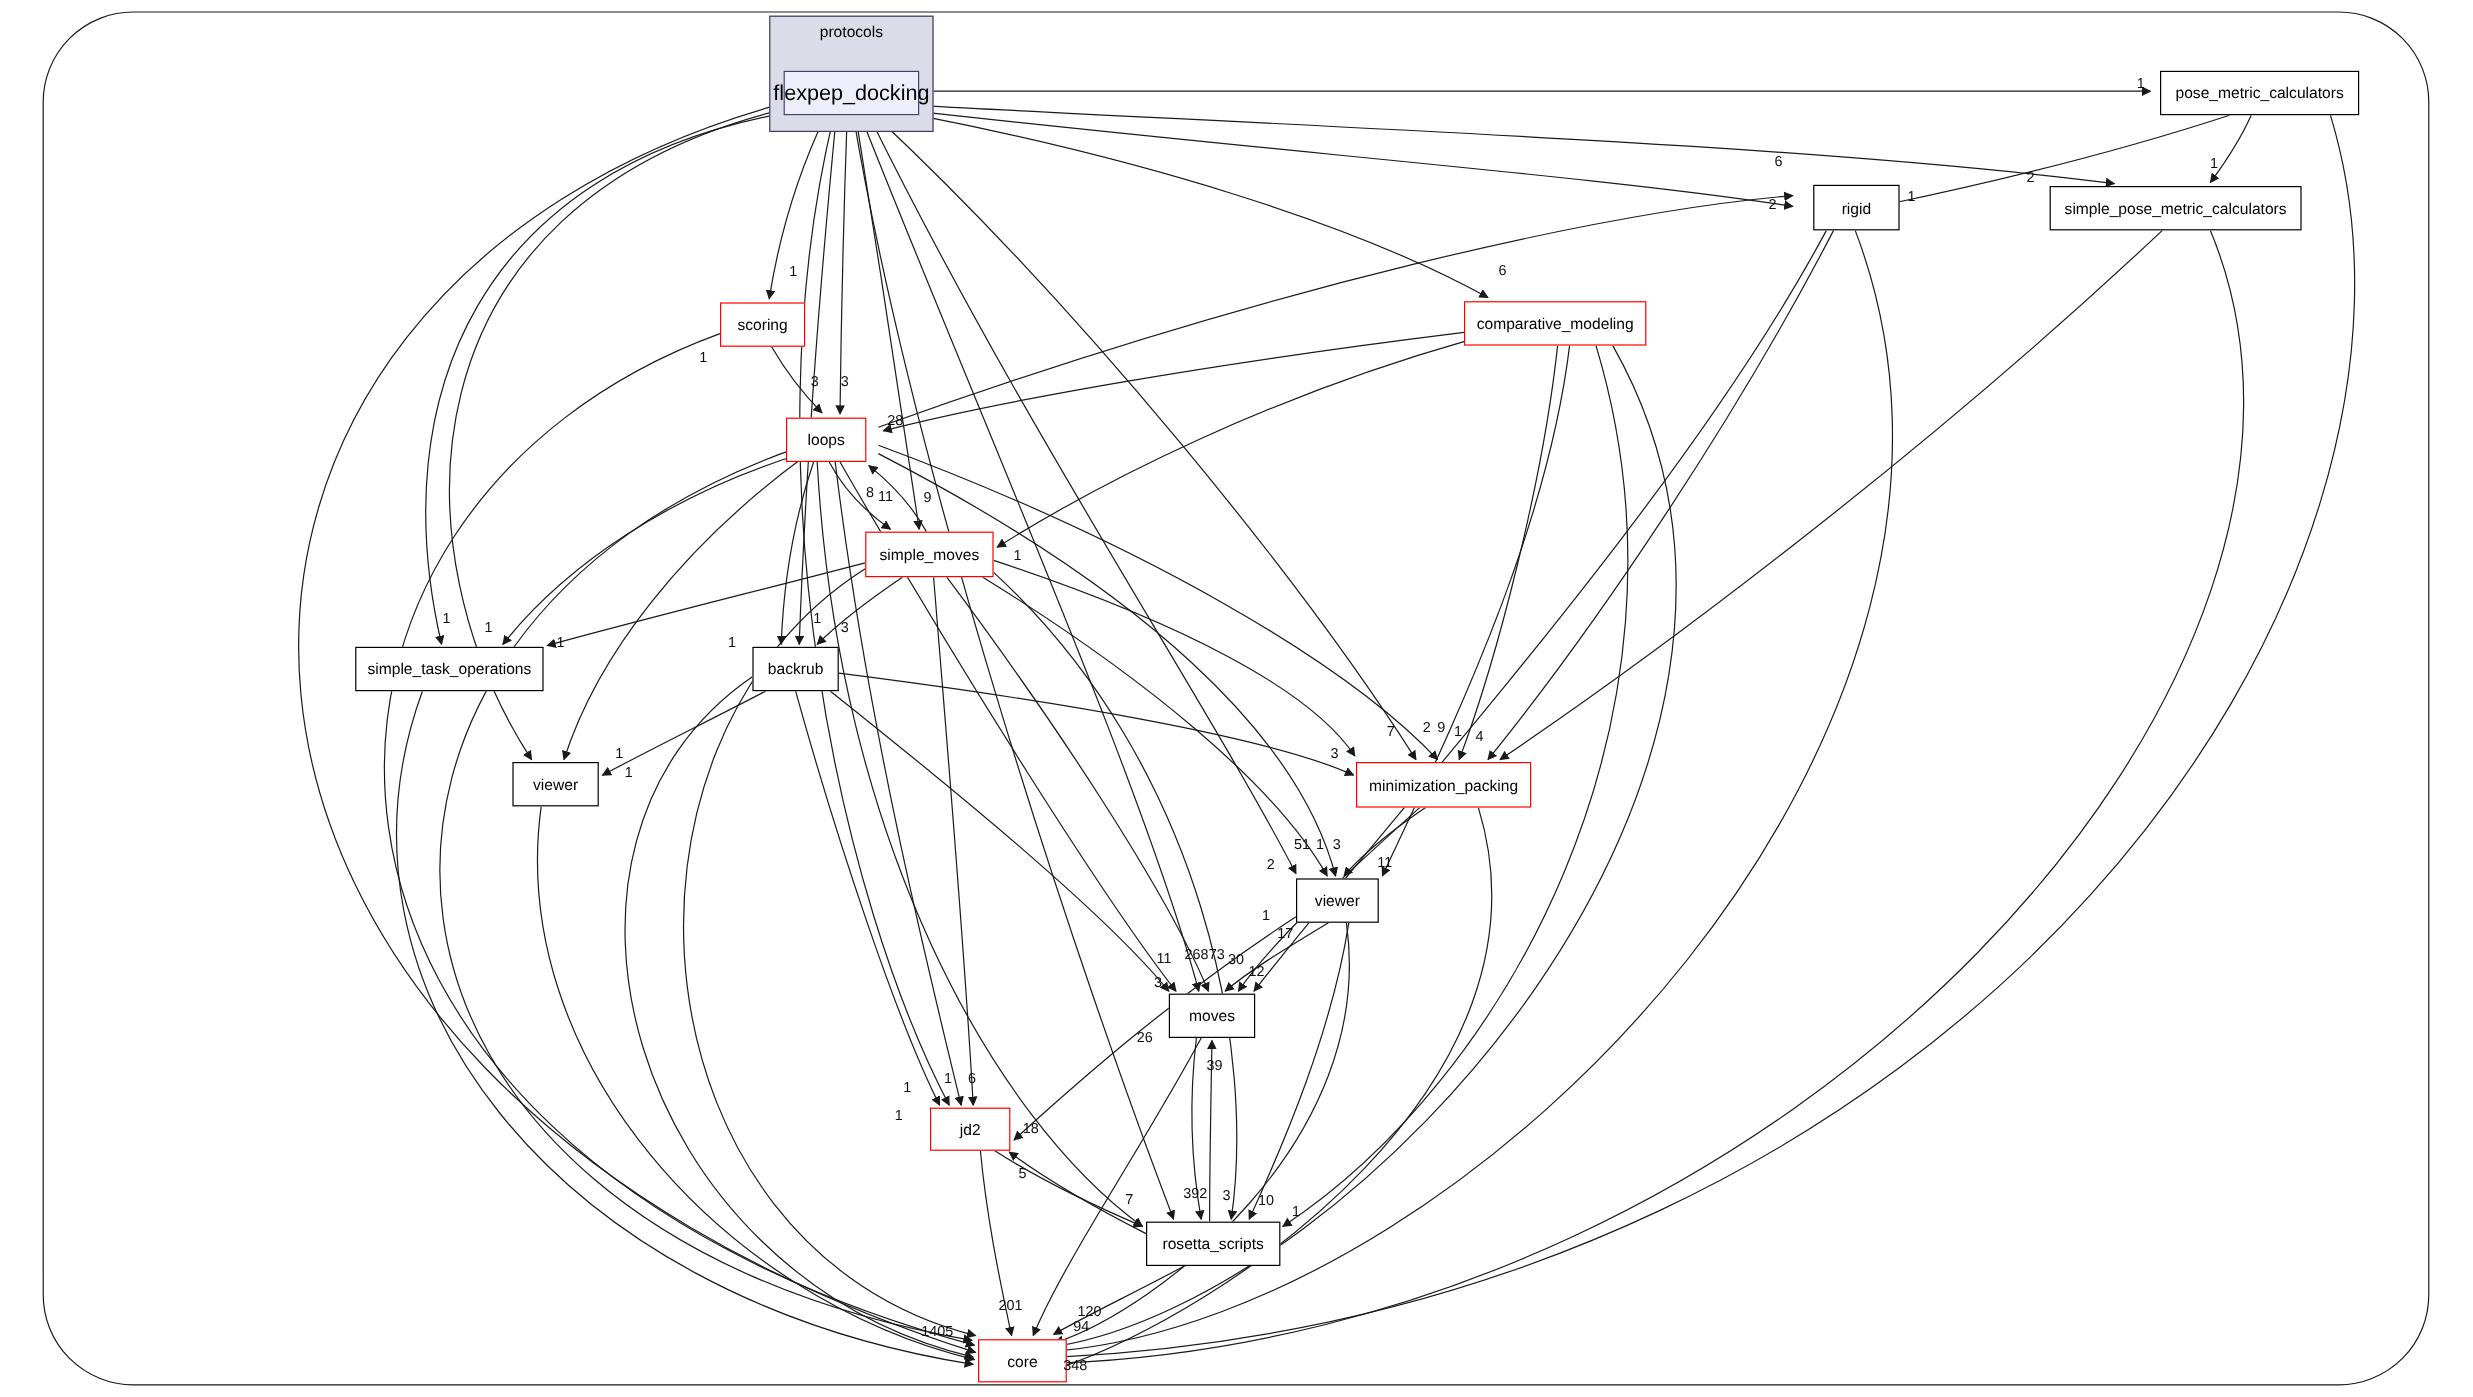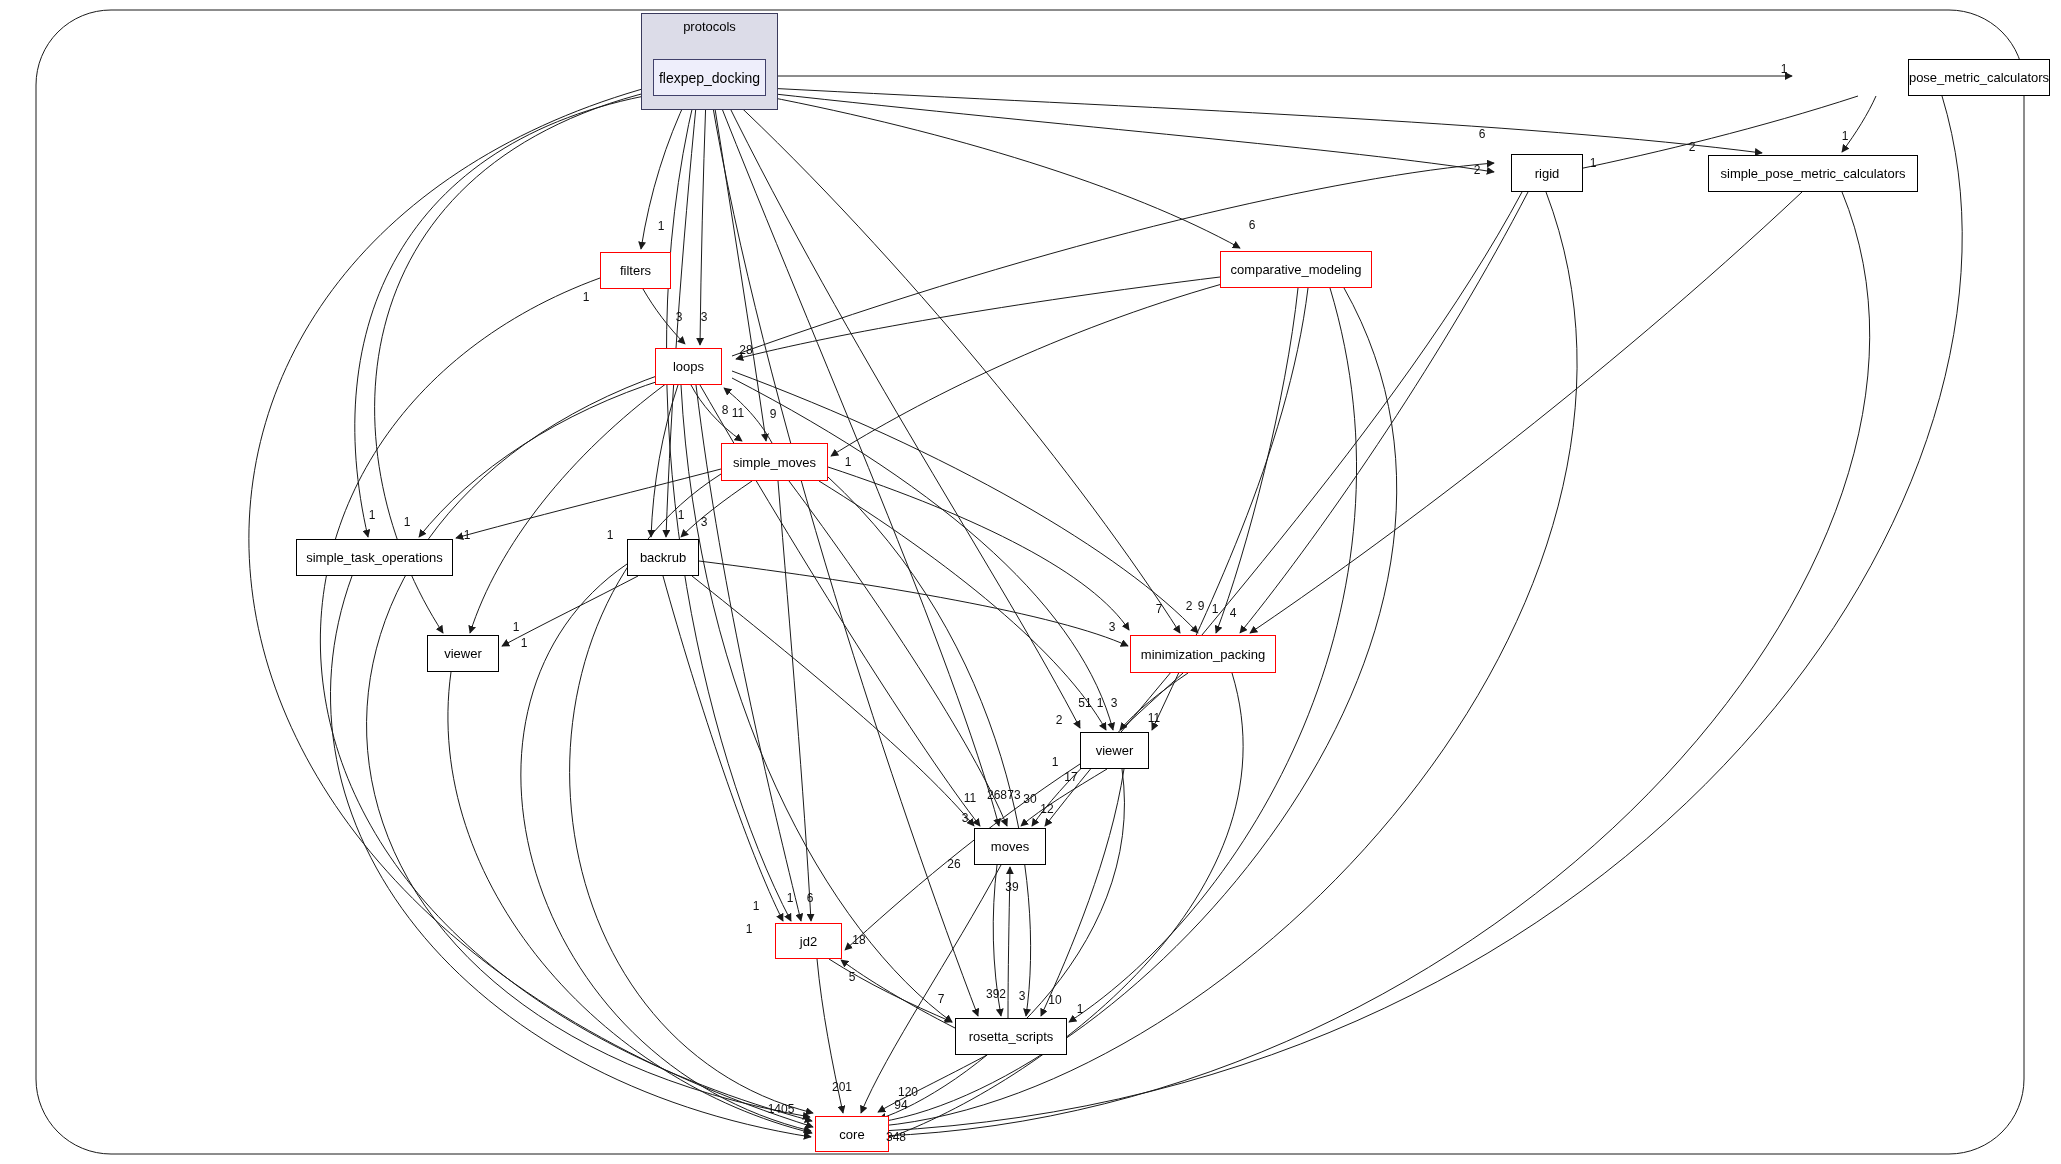--- a/index.html
+++ b/index.html
@@ -21,21 +21,21 @@
   #cluster{
     position:absolute;left:641px;top:13px;width:137px;height:97px;
     background:#dcdce8;border:1px solid #3a3a5c;z-index:2;box-sizing:border-box;cursor:pointer;
   }
   #cluster .cluster-label{
     position:absolute;top:5px;left:0;right:0;text-align:center;font-size:13px;color:#000;
   }
   #flexpep{
     position:absolute;left:653px;top:59px;width:113px;height:37px;
     background:#eeeefb;border:1px solid #41416b;display:flex;align-items:center;justify-content:center;
-    font-size:14px;color:#000;z-index:3;box-sizing:border-box;cursor:pointer;white-space:nowrap;
+    font-size:18px;color:#000;z-index:3;box-sizing:border-box;cursor:pointer;white-space:nowrap;
   }
 </style>
 </head>
 <body>
 
 <div id="canvas">
 
   <svg id="edges" width="2061" height="1164" viewBox="0 0 2061 1164" xmlns="http://www.w3.org/2000/svg">
     <defs>
       <marker id="arrowhead" viewBox="0 0 10 10" refX="9" refY="5" markerWidth="8" markerHeight="8" orient="auto-start-reverse">
@@ -118,25 +118,25 @@
       <path d="M1232,673 C1302,902 1024,1092 880,1141" fill="none" stroke="#1a1a1a" stroke-width="1" marker-end="url(#arrowhead)"></path>
       <path d="M1122,769 C1148,952 962,1092 879,1119" fill="none" stroke="#1a1a1a" stroke-width="1" marker-end="url(#arrowhead)"></path>
     </svg>
 
   <div id="cluster">
     <div class="cluster-label">protocols</div>
   </div>
 
   <div id="flexpep">flexpep_docking</div>
 
-<div class="node" style="left: 1908px; top: 59px; width: 142px; height: 37px;">pose_metric_calculators</div>
+<div class="node" style="left: 1800px; top: 59px; width: 166px; height: 37px;">pose_metric_calculators</div>
     <div class="node" style="left: 1708px; top: 155px; width: 210px; height: 37px;">simple_pose_metric_calculators</div>
     <div class="node" style="left: 1498px; top: 154px; width: 72px; height: 38px; margin-left: 13px;">rigid</div>
     <div class="node red" style="left: 1220px; top: 251px; width: 152px; height: 37px;">comparative_modeling</div>
-    <div class="node red" style="left: 600px; top: 252px; width: 71px; height: 37px;">filters</div>
+    <div class="node red" style="left: 600px; top: 252px; width: 71px; height: 37px;">scoring</div>
     <div class="node red" style="left: 655px; top: 348px; width: 67px; height: 37px;">loops</div>
     <div class="node red" style="left: 721px; top: 443px; width: 107px; height: 38px;">simple_moves</div>
     <div class="node" style="left: 296px; top: 539px; width: 157px; height: 37px;">simple_task_operations</div>
     <div class="node" style="left: 627px; top: 539px; width: 72px; height: 37px;">backrub</div>
     <div class="node" style="left: 427px; top: 635px; width: 72px; height: 37px;">viewer</div>
     <div class="node red" style="left: 1130px; top: 635px; width: 146px; height: 38px;">minimization_packing</div>
     <div class="node" style="left: 1080px; top: 732px; width: 69px; height: 37px;">viewer</div>
     <div class="node" style="left: 974px; top: 828px; width: 72px; height: 37px;">moves</div>
     <div class="node red" style="left: 775px; top: 923px; width: 67px; height: 36px;">jd2</div>
     <div class="node" style="left: 955px; top: 1018px; width: 112px; height: 37px;">rosetta_scripts</div>

